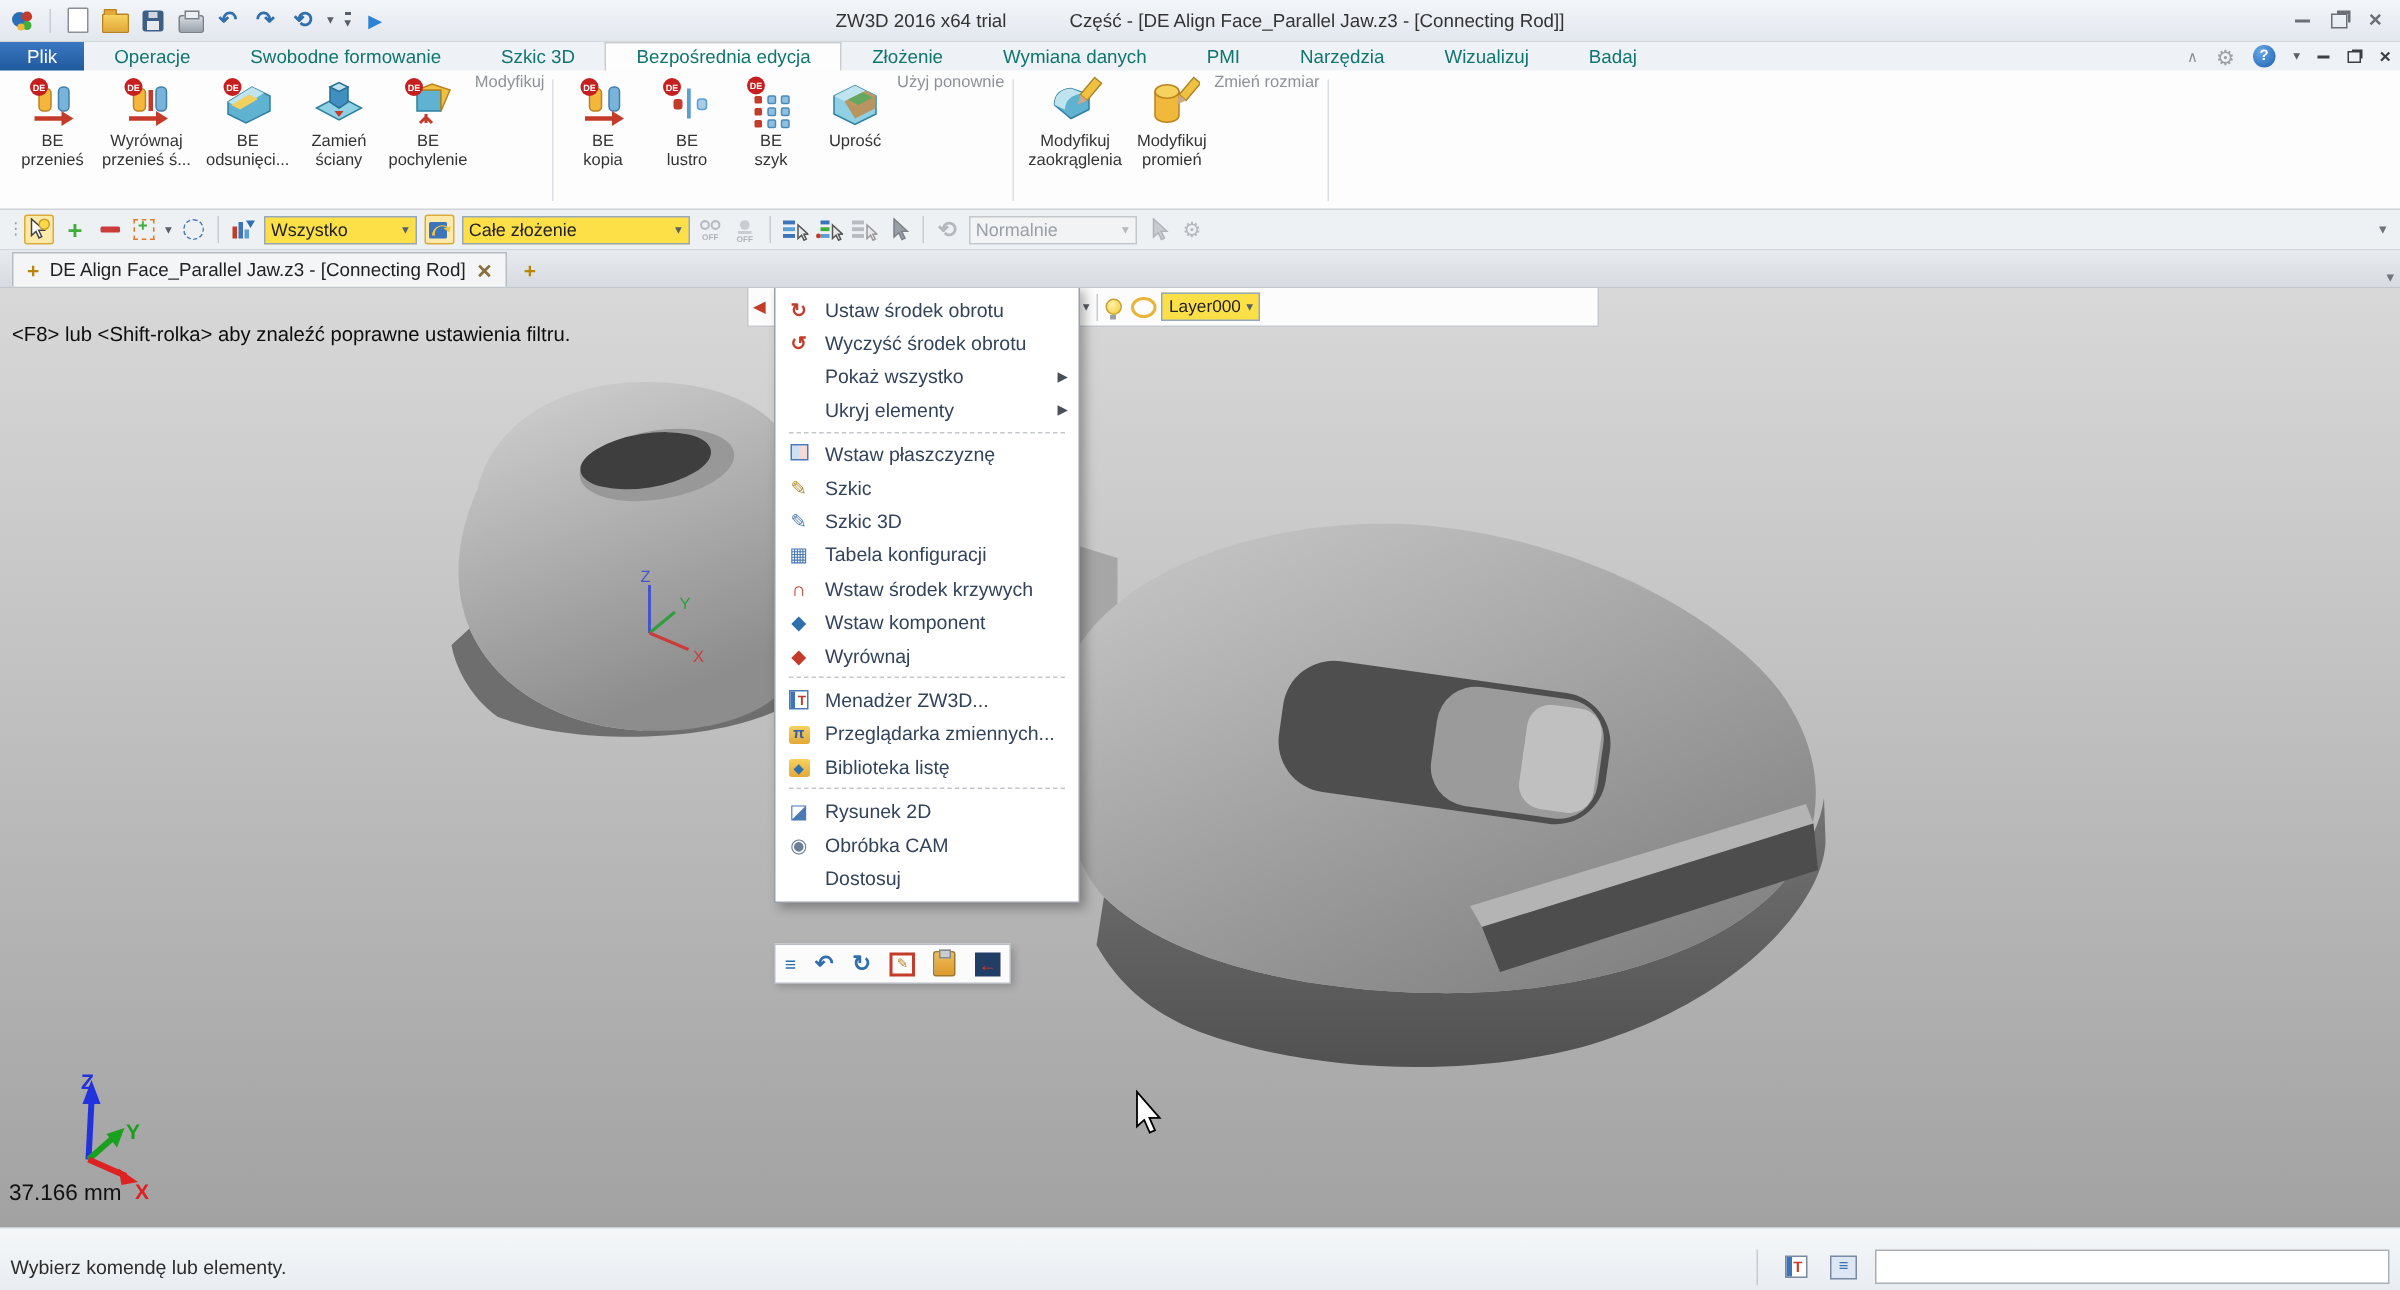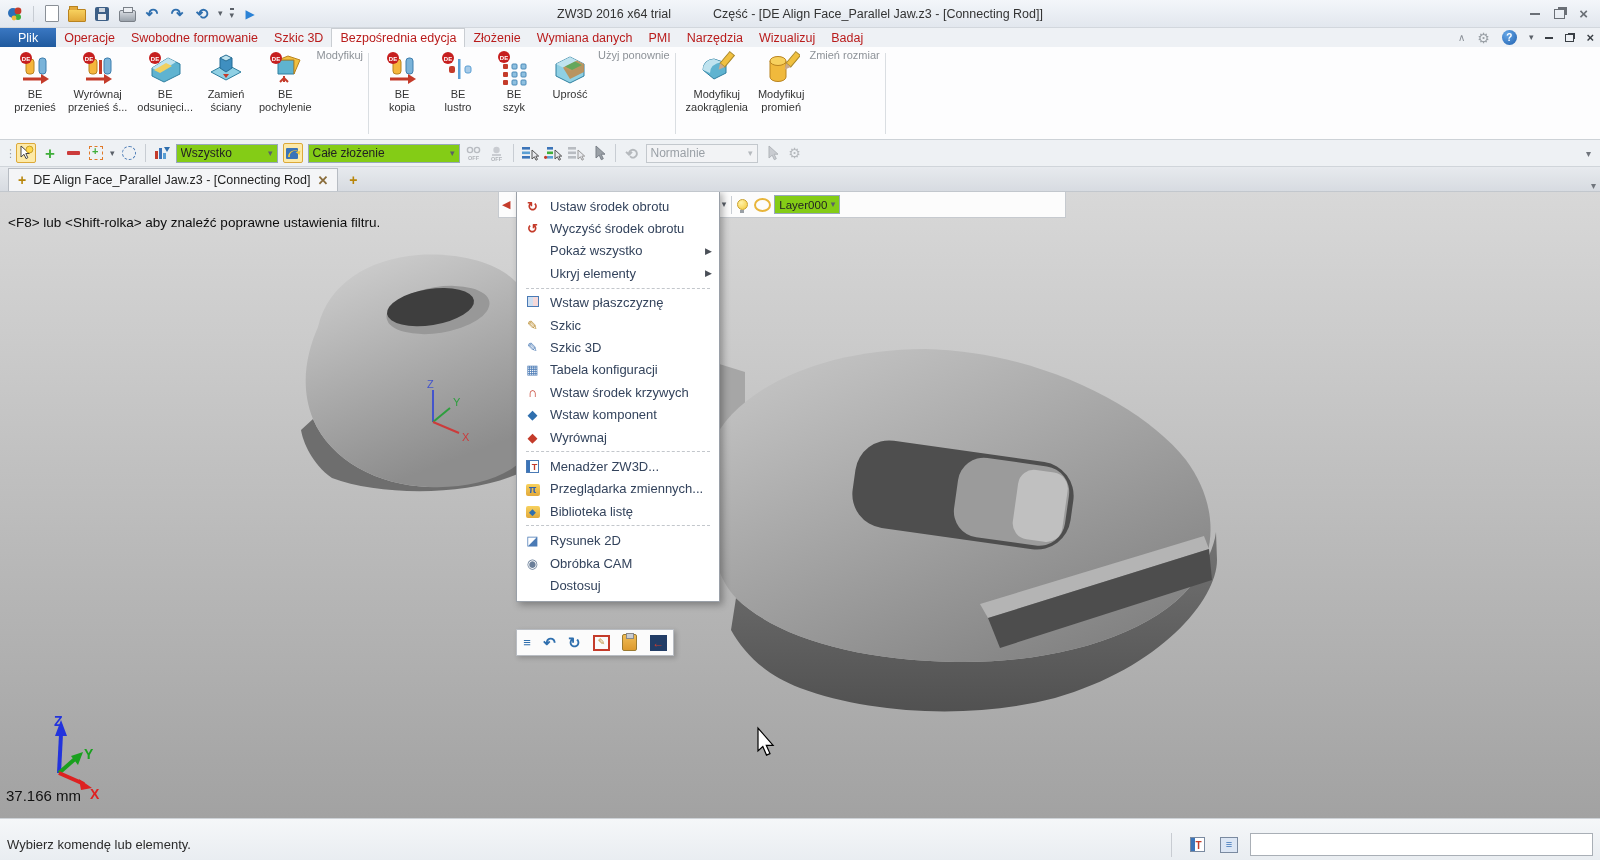--- a/index.html
+++ b/index.html
@@ -22,21 +22,21 @@
   .caret{color:#5a6068;font-size:9px;line-height:1;}
   .pintb{position:relative;color:#5a6068;font-size:9px;border-top:2px solid #5a6068;padding-top:1px;line-height:1;}
   .play{color:#2b82d6;font-size:12px;line-height:1;}
   .tb-center{position:absolute;left:0;right:0;display:flex;justify-content:center;gap:42px;font-size:12.5px;color:#333;pointer-events:none;}
   .winbtns{margin-left:auto;display:flex;align-items:center;gap:14px;padding-right:12px;}
   .wb-min{width:10px;height:2px;background:#6a6f76;}
   .wb-rest{width:9px;height:8px;border:1.5px solid #6a6f76;box-shadow:3px -3px 0 -1px #6a6f76;}
   .wb-close{color:#6a6f76;font-size:15px;font-weight:bold;line-height:1;}
   
   .menubar{height:19px;background:#eef1f5;display:flex;align-items:stretch;position:relative;}
-  .mtab{display:flex;align-items:center;padding:0 8px;font-size:12.5px;color:#b91c1c;cursor:default;}
+  .mtab{display:flex;align-items:center;padding:0 20px;font-size:12.5px;color:#0f766e;cursor:default;}
   .mtab.file{background:linear-gradient(#3a77c2,#205a9e);color:#fff;padding:0 18px;}
   .mtab.active{background:#fdfdfe;border:1px solid #c9cdd2;border-bottom:none;box-sizing:border-box;}
   .menubar-right{position:absolute;right:6px;top:0;height:19px;display:flex;align-items:center;gap:12px;}
   .chev{color:#8a9097;font-size:10px;}
   .gear{color:#9aa0a6;font-size:14px;line-height:1;}
   .help{width:15px;height:15px;border-radius:50%;background:radial-gradient(circle at 35% 30%,#66a8e8,#1f5fae);color:#fff;font-weight:bold;font-size:10px;display:flex;align-items:center;justify-content:center;}
   .wb2-min{width:8px;height:2px;background:#3a3f45;}
   .wb2-rest{width:7px;height:6px;border:1.2px solid #3a3f45;box-shadow:2px -2px 0 -1px #3a3f45;}
   .wb2-close{color:#3a3f45;font-size:13px;font-weight:bold;line-height:1;}
   
@@ -52,21 +52,21 @@
   .seltoolbar{height:27px;background:#eef1f4;border-bottom:1px solid #d0d5da;display:flex;align-items:center;gap:5px;padding:0 5px;box-sizing:border-box;}
   .grip{color:#98a0a8;font-size:11px;letter-spacing:-1px;line-height:9px;width:6px;}
   .hl{background:#fdeaa8;border:1px solid #dca93a;border-radius:2px;display:inline-flex;align-items:center;justify-content:center;padding:1px;}
   .ti{display:inline-flex;align-items:center;justify-content:center;width:18px;height:18px;}
   .plus{color:#3fae3a;font-size:17px;font-weight:bold;line-height:1;}
   .minusbar{width:13px;height:4px;background:#cc3b3b;border-radius:1px;}
   .dashbox{width:12px;height:12px;border:1.3px dashed #e07a2a;position:relative;}
   .dashbox:after{content:"+";position:absolute;left:2px;top:-2px;color:#3fae3a;font-size:11px;font-weight:bold;}
   .dashcirc{width:12px;height:12px;border:1.3px dashed #4a7ab5;border-radius:50%;}
   .tsep{width:1px;height:18px;background:#c8cdd3;margin:0 2px;}
-  .combo{height:19px;background:#84cc16;border:1px solid #98a8bc;display:flex;align-items:center;font-size:12px;padding:0 4px;box-sizing:border-box;color:#222;}
+  .combo{height:19px;background:#fde047;border:1px solid #98a8bc;display:flex;align-items:center;font-size:12px;padding:0 4px;box-sizing:border-box;color:#222;}
   .combo .cbx{overflow:hidden;white-space:nowrap;}
   .combo .caret{margin-left:auto;padding-left:4px;}
   .combo.disabled{background:#f2f3f5;color:#9aa0a6;border-color:#c3c8cd;text-align:center;}
   .gray{color:#b5b9bd !important;}
   .rota{color:#2f6fae;font-weight:bold;font-size:15px;line-height:1;}
   .endcaret{margin-left:auto;color:#70757c;font-size:10px;padding-right:4px;}
   
   .tabbar{height:25px;background:linear-gradient(#e7eaee,#d7dbe1);border-bottom:1px solid #c2c7cd;display:flex;align-items:flex-end;padding-left:8px;box-sizing:border-box;}
   .doc-tab{height:23px;background:#f4f5f7;border:1px solid #b7bcc3;border-bottom:none;display:flex;align-items:center;gap:7px;padding:0 9px;font-size:12.5px;color:#222;box-sizing:border-box;}
   .goldplus{color:#b8860b;font-size:14px;font-weight:bold;line-height:1;}

